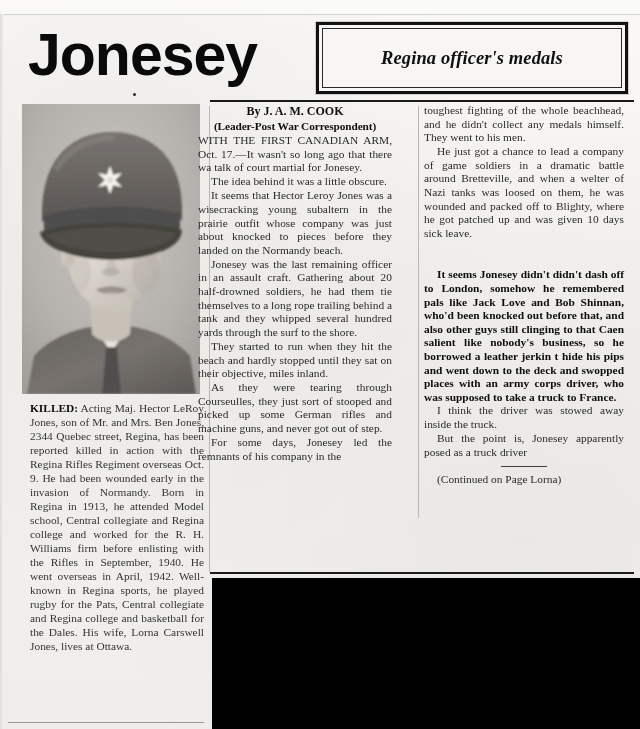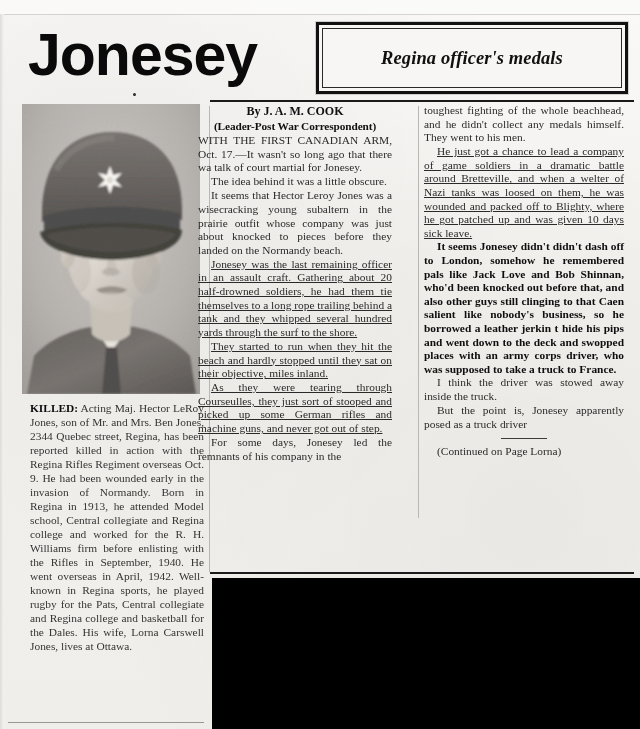--- a/index.html
+++ b/index.html
@@ -99,21 +99,21 @@
     line-height:13.6px;
     color:#2a2a2a;
     text-indent:13px;
     hyphens:manual;
   }
   .col p.noind{text-indent:0;}
   .col p + p{margin-top:.5px;}
 
   
   .fade1{color:#3a3a3a;}
-  .fade2{color:#4e4e4e;text-decoration:underline;}
+  .fade2{color:#4e4e4e;}
   .fade3{color:#636363;}
 
   
   #col1{left:22px;top:104px;width:182px;}
   .photo{
     width:178px;height:290px;
     position:relative;overflow:hidden;
     background:#8d8a86;
     filter:contrast(1.06) brightness(1.0);
   }
@@ -128,21 +128,21 @@
   #col2{left:198px;top:104px;width:194px;}
   .byline{
     text-align:center;font-weight:bold;
     font-size:12px;line-height:14.5px;color:#101010;
     margin-bottom:1px;
   }
   .byline .sub{font-size:11.3px;letter-spacing:-.1px;}
 
   
   #col3{left:424px;top:104px;width:200px;}
-  .boldpara p{font-weight:bold;color:#0e0e0e;}
+  .boldpara p{font-weight:bold;color:#0e0e0e;margin-top:28px;}
   .dinkus{
     width:46px;height:0;border-top:1px solid #3b3b3b;
     margin:7px auto 6px auto;
   }
   .contd{
     text-align:center;font-size:11.4px;color:#3d3d3d;text-indent:0;
   }
 
   
   .vrule{

